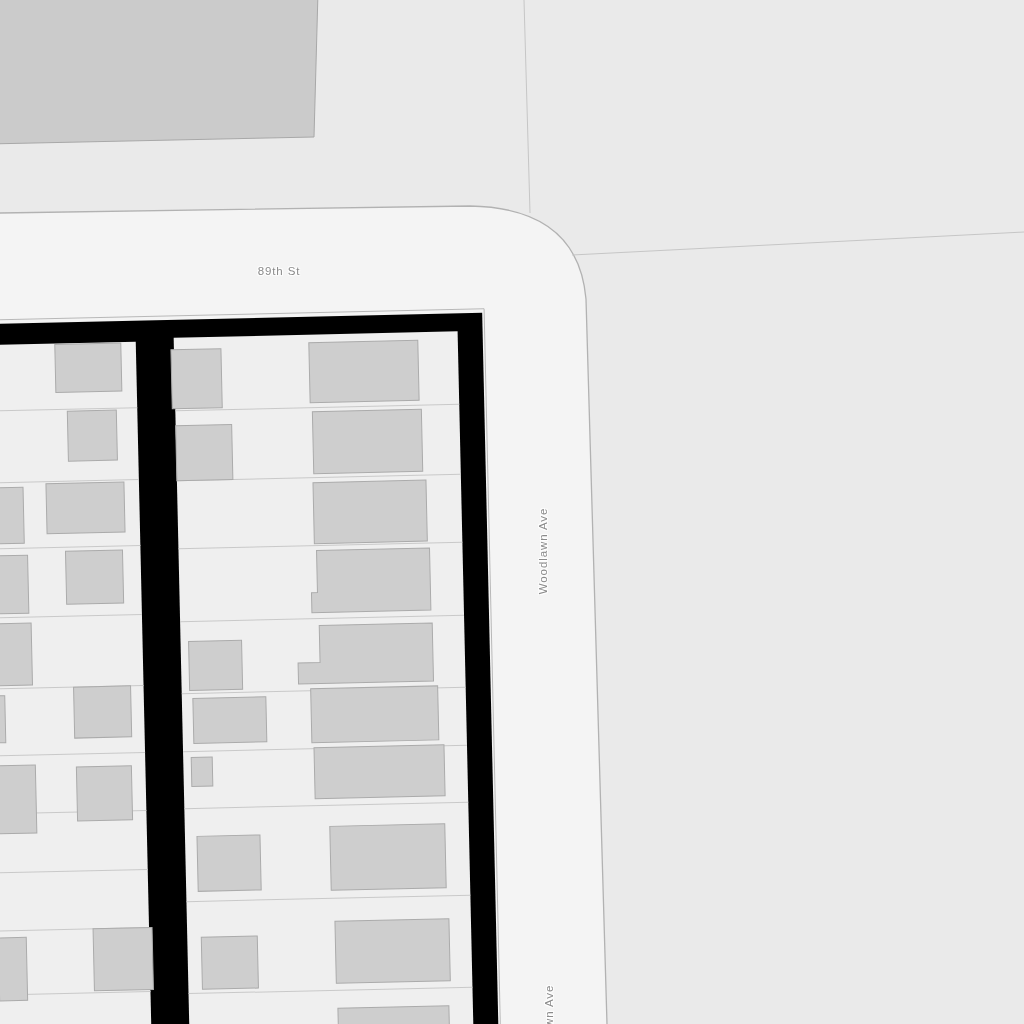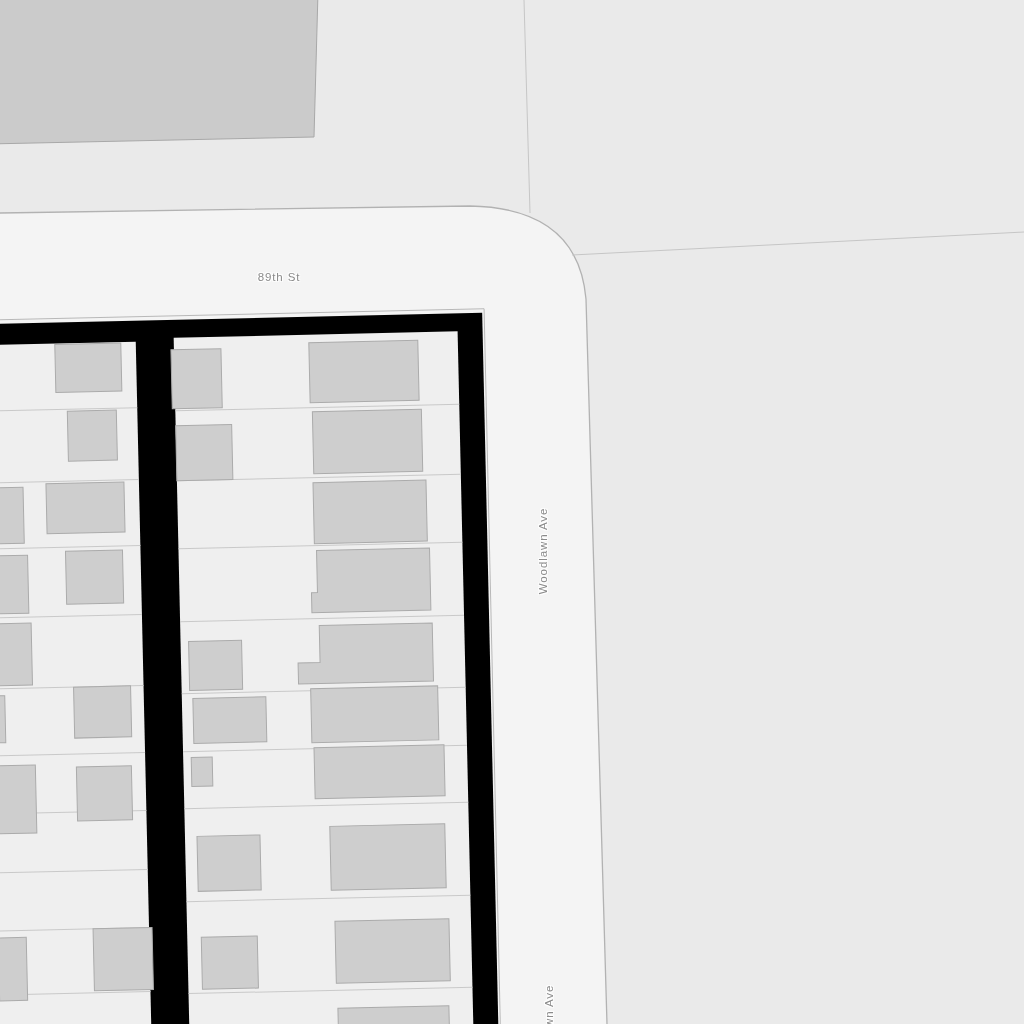--- a/index.html
+++ b/index.html
@@ -16,21 +16,21 @@
     color:#8a8a8a;
     font-size:11.5px;
     letter-spacing:0.9px;
     white-space:nowrap;
     text-shadow:
       -1px -1px 1px #fff, 1px -1px 1px #fff,
       -1px 1px 1px #fff, 1px 1px 1px #fff,
       0 0 2px #fff, 0 0 3px #fff;
     user-select:none;
   }
-  .label-89th{left:263px;top:277px;transform:translate(-50%,-50%);padding-left:32px;}
+  .label-89th{left:263px;top:271px;transform:translate(-50%,-50%);padding-left:32px;}
   .label-woodlawn{left:543px;top:551px;transform:translate(-50%,-50%) rotate(-90deg);}
   .label-woodlawn-partial{left:549px;top:1028px;transform:translate(-50%,-50%) rotate(-90deg);}
 
   
   .road-fill{fill:#f4f4f4;}
   .road-edge{fill:none;stroke:#b2b2b2;stroke-width:1.3;}
   .cadastral{stroke:#c6c6c6;stroke-width:1;fill:none;}
   .cadastral-strong{stroke:#b8b8b8;stroke-width:1;fill:none;}
   .bldg{fill:#cecece;stroke:#ababab;stroke-width:1;}
   .bldg-big{fill:#cbcbcb;stroke:#a8a8a8;stroke-width:1;}

